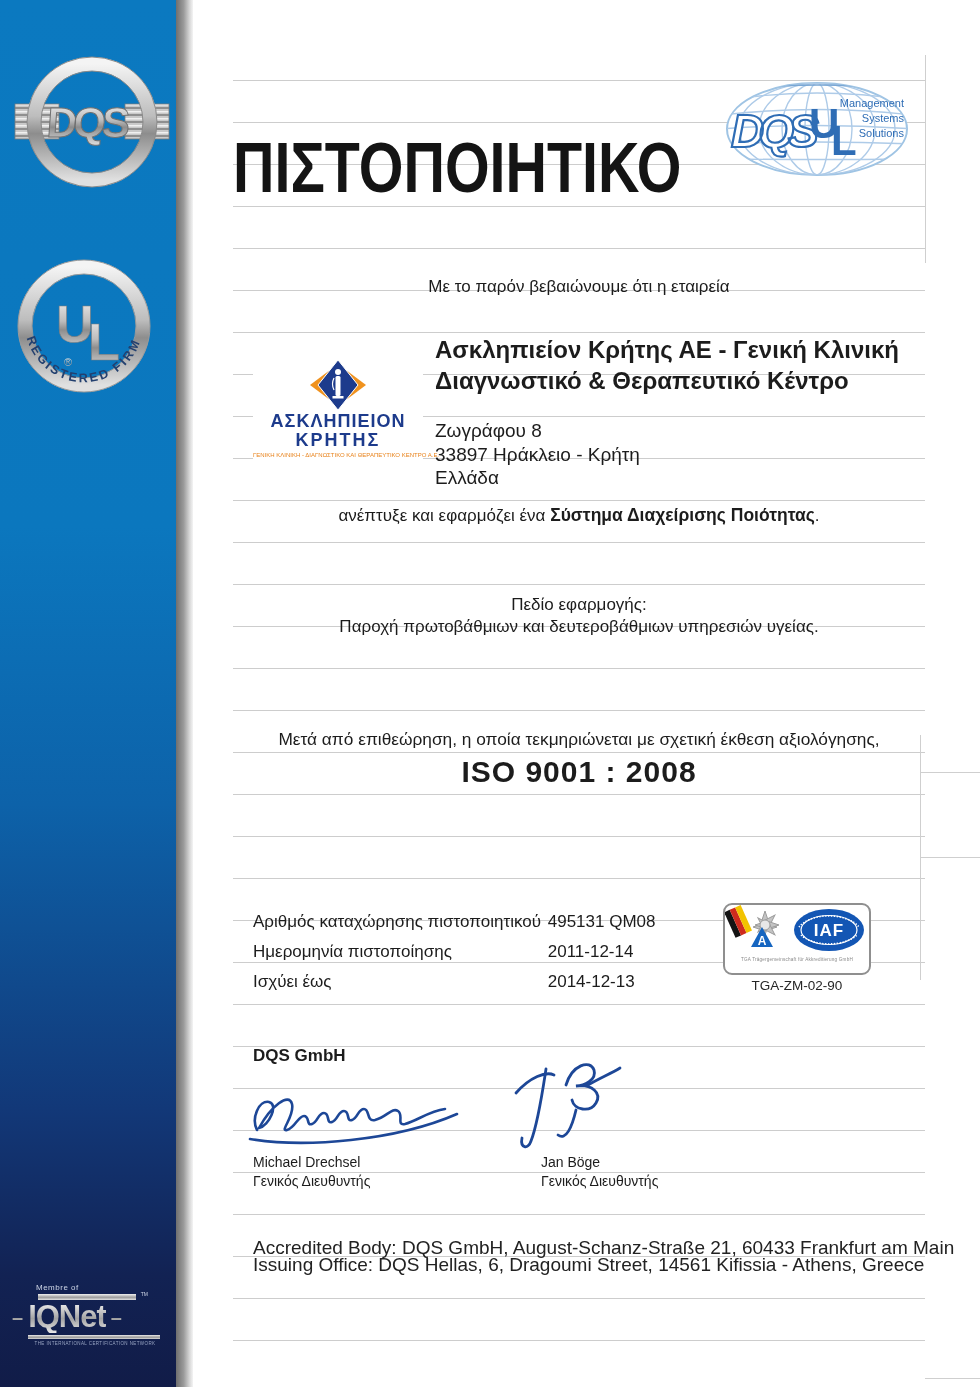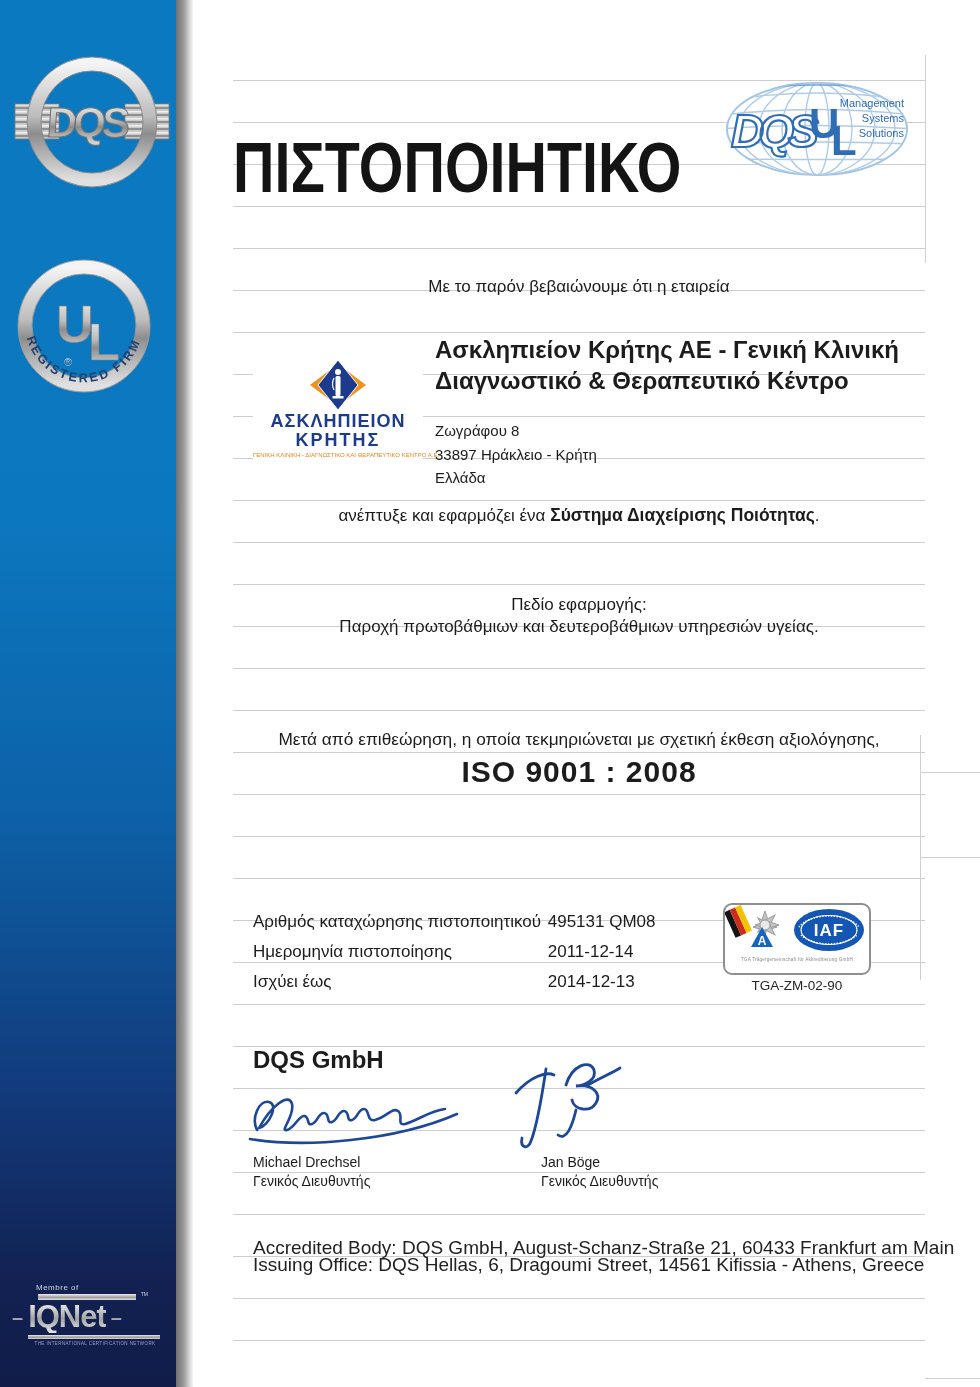--- a/index.html
+++ b/index.html
@@ -48,40 +48,40 @@
   .center{position:absolute;left:233px;width:692px;text-align:center;}
   .intro{top:277px;font-size:17px;}
   .company{position:absolute;left:435px;top:334px;font-size:24px;font-weight:bold;line-height:31px;white-space:nowrap;}
 
   .asklogo{position:absolute;left:253px;top:358px;width:170px;height:106px;background:#fff;text-align:center;}
   .asklogo svg{display:block;margin:0 auto;}
   .askl1{font-size:18px;font-weight:bold;color:#1d3b8c;letter-spacing:1px;line-height:19px;}
   .askl2{font-size:18px;font-weight:bold;color:#1d3b8c;letter-spacing:2px;line-height:19px;}
   .asksub{margin-top:2px;font-size:6px;color:#e8821a;white-space:nowrap;}
 
-  .address{position:absolute;left:435px;top:419px;font-size:15px;line-height:23.5px;}
+  .address{position:absolute;left:435px;top:419px;font-size:19px;line-height:23.5px;}
   .statement{top:505px;font-size:17px;}
   .statement .b{font-weight:bold;font-size:17.5px;}
   .scope{top:594px;font-size:17px;line-height:22px;}
   .audit{top:728px;font-size:17.3px;line-height:23.5px;}
   .standard{top:755px;font-size:30px;font-weight:bold;letter-spacing:1px;}
 
   .reg{position:absolute;left:253px;top:912px;width:520px;}
   .reg-row{height:30px;font-size:17px;}
   .reg-label{display:inline-block;width:290px;}
   .reg-value{display:inline-block;}
 
   .tga-badge{position:absolute;left:723px;top:903px;width:148px;height:72px;background:#fff;
     border:2px solid #8f8f8f;border-radius:9px;box-sizing:border-box;}
   .tga-small{position:absolute;left:6px;top:52px;width:132px;font-size:4.6px;line-height:5.4px;
     color:#8a8a8a;text-align:center;letter-spacing:.2px;}
   .tga-caption{position:absolute;left:723px;top:978px;width:148px;text-align:center;
     font-size:13.5px;color:#262626;}
 
-  .issuer{position:absolute;left:253px;top:1046px;font-size:24px;font-weight:bold;}
+  .issuer{position:absolute;left:253px;top:1046px;font-size:17px;font-weight:bold;}
   .sig{position:absolute;}
   .sig1{left:245px;top:1078px;}
   .sig2{left:500px;top:1055px;}
   .signame{position:absolute;top:1153px;font-size:14px;line-height:18.5px;}
   .signame.s1{left:253px;}
   .signame.s2{left:512px;margin-left:29px;}
 
   .footer{position:absolute;left:253px;top:1240px;font-size:19px;line-height:16.5px;color:#222;}
 </style>
 </head>

